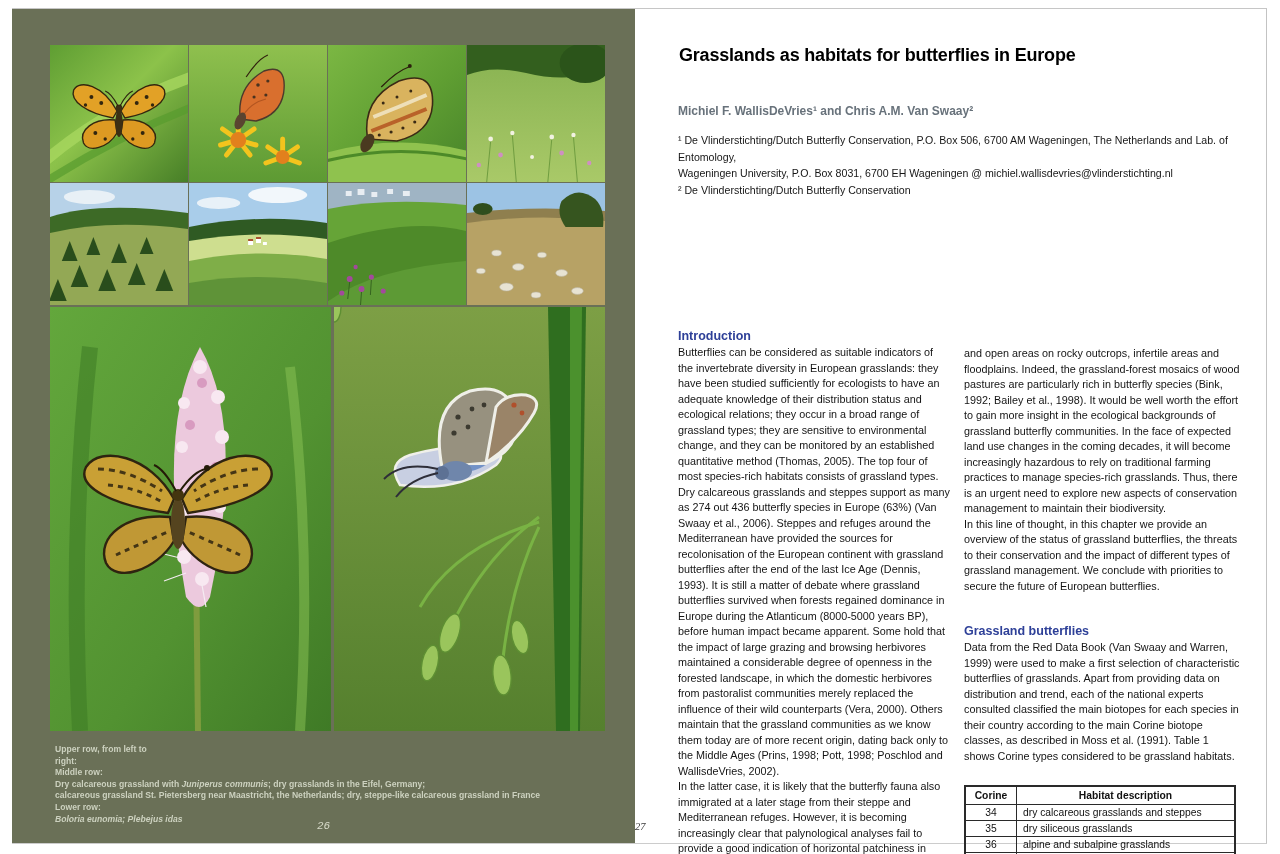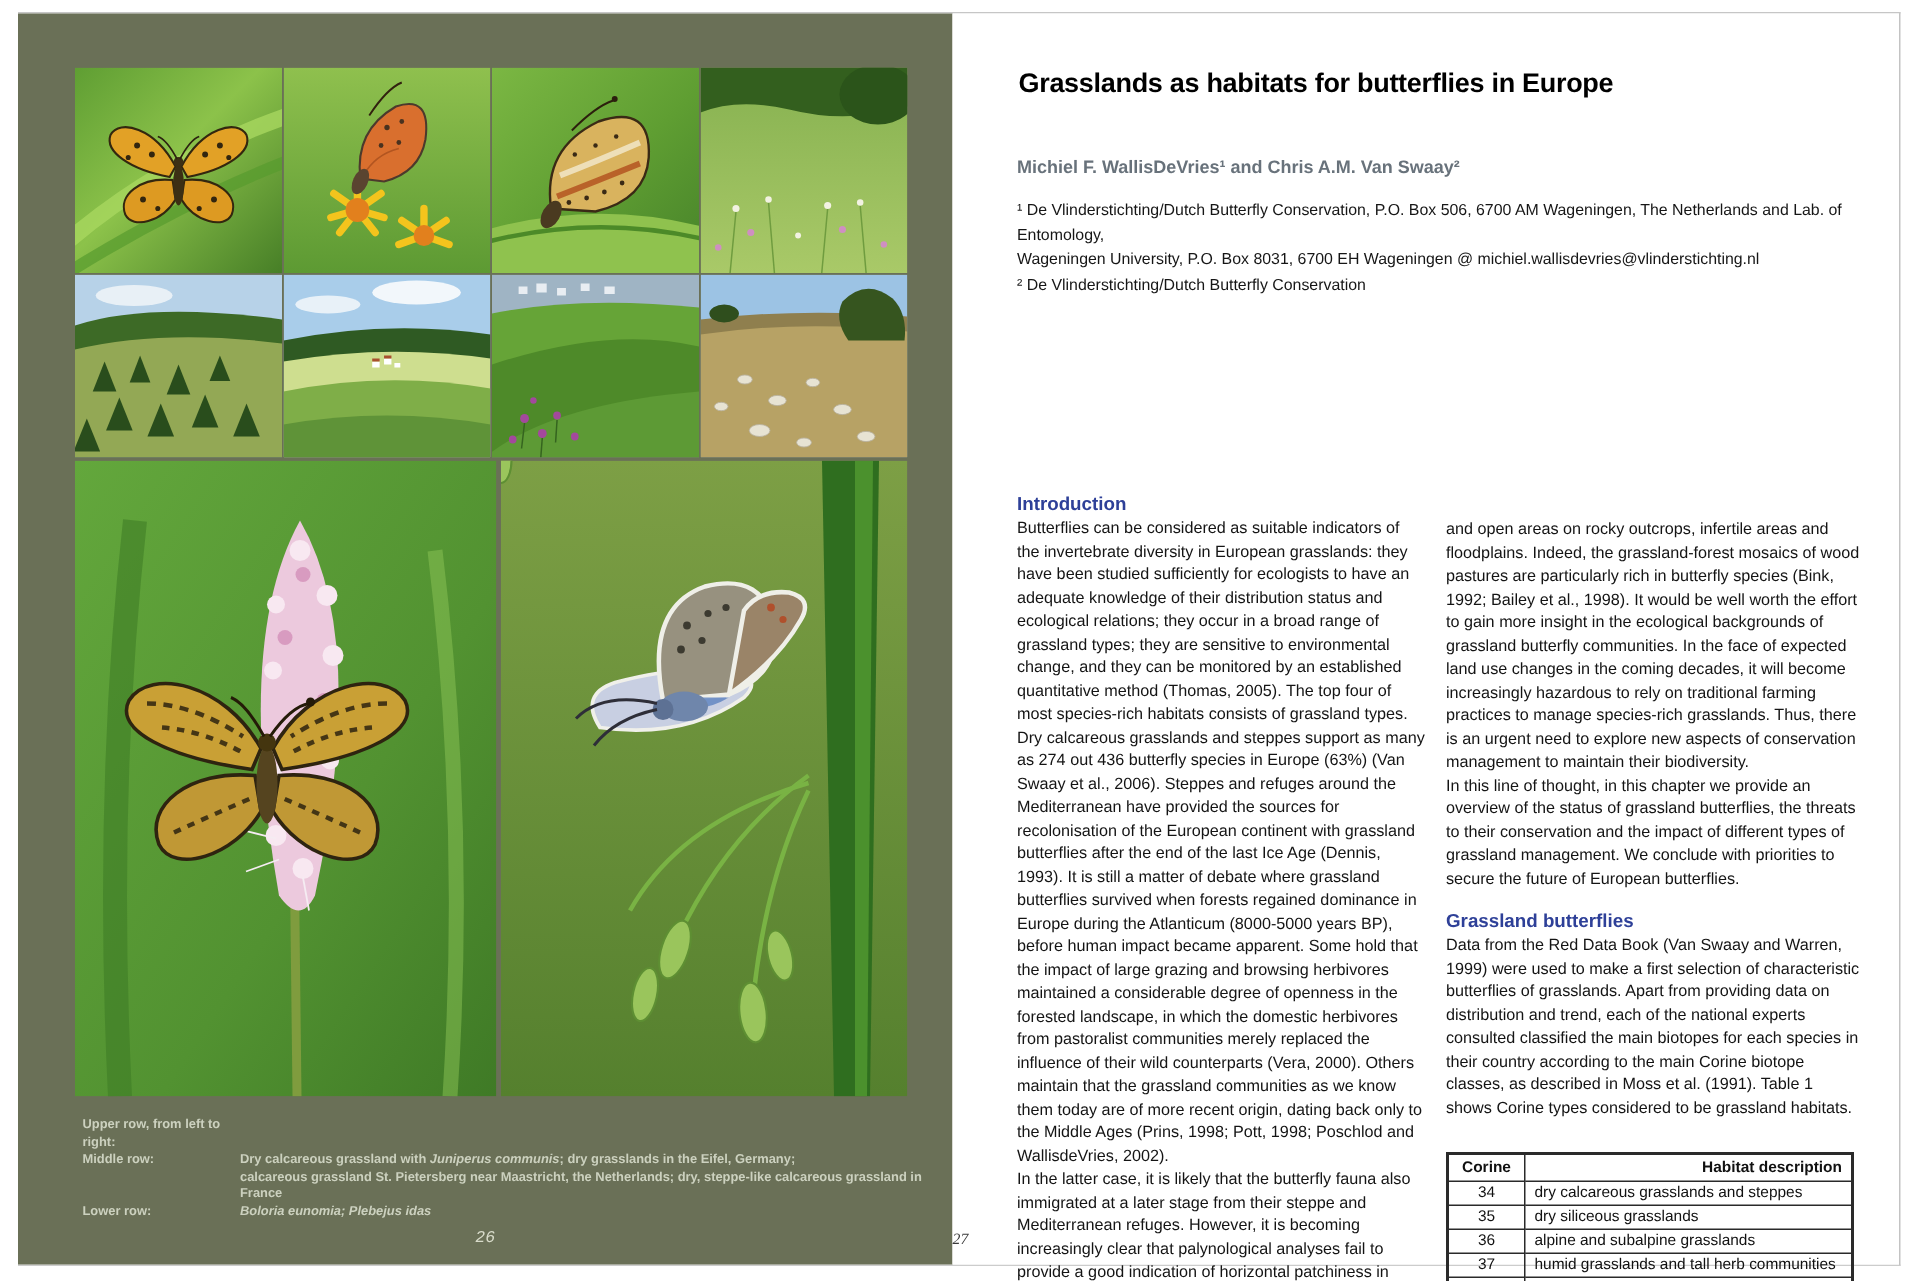--- a/index.html
+++ b/index.html
@@ -22,21 +22,21 @@
   .grid-bottom { display:flex; gap:3px; margin-top:2px; height:424px; }
   .pb-left { width:281px; flex:none; }
   .pb-right { width:271px; flex:none; }
   .photo { position:relative; overflow:hidden; }
   .photo svg { display:block; width:100%; height:100%; }
 
   .captions {
     position:absolute; left:43px; top:735px; width:560px;
     color:#ccd1bf; font-size:8.6px; line-height:11.6px; font-weight:bold;
   }
-  .cap-row { display:flex; }
+  .cap-row { display:flex;flex-direction:column; }
   .cap-label { width:105px; flex:none; }
   .cap-text { flex:1; }
   .it { font-style:italic; }
 
   .pagenum-left {
     position:absolute; bottom:11px; left:0; right:0; text-align:center;
     color:#d8dbca; font-family:Liberation Mono, monospace; font-style:italic; font-size:11px;
   }
 
   
@@ -50,29 +50,29 @@
     font-size:12px; font-weight:bold; color:#68727b;
   }
   .rp-affils {
     position:absolute; left:43px; top:123px; width:562px;
     font-size:10.6px; line-height:16.5px; color:#161616;
   }
   .columns { position:absolute; left:43px; top:320px; width:562px; display:flex; gap:14px; }
   .col1 { width:272px; flex:none; }
   .col2 { width:276px; flex:none; padding-top:17px; }
   .section-heading { font-size:12.5px; font-weight:bold; color:#2e4098; margin:0 0 2px 0; }
-  .section-heading.spaced { margin-top:13px; }
+  .section-heading.spaced { margin-top:30px; }
   p.body { margin:0; font-size:10.8px; line-height:15.5px; color:#141414; }
 
   table.corine {
     margin-top:21px; width:272px; border-collapse:collapse;
     border:2px solid #2a2a2a; font-size:10.3px; color:#111;
   }
   table.corine th, table.corine td { border:1px solid #2a2a2a; padding:1px 6px 1px 6px; }
-  table.corine th { text-align:right; font-weight:bold; height:15px; }
+  table.corine th { text-align:center; font-weight:bold; height:15px; }
   table.corine td { height:13px; }
   table.corine th.c1, table.corine td.c1 { width:38px; text-align:center; }
 
   .pagenum-right {
     position:absolute; bottom:11px; left:0; right:0; 
     color:#3a3a3a; font-family:"Liberation Serif", serif; font-style:italic; font-size:10.5px;
   }
 </style>
 </head>
 <body>

